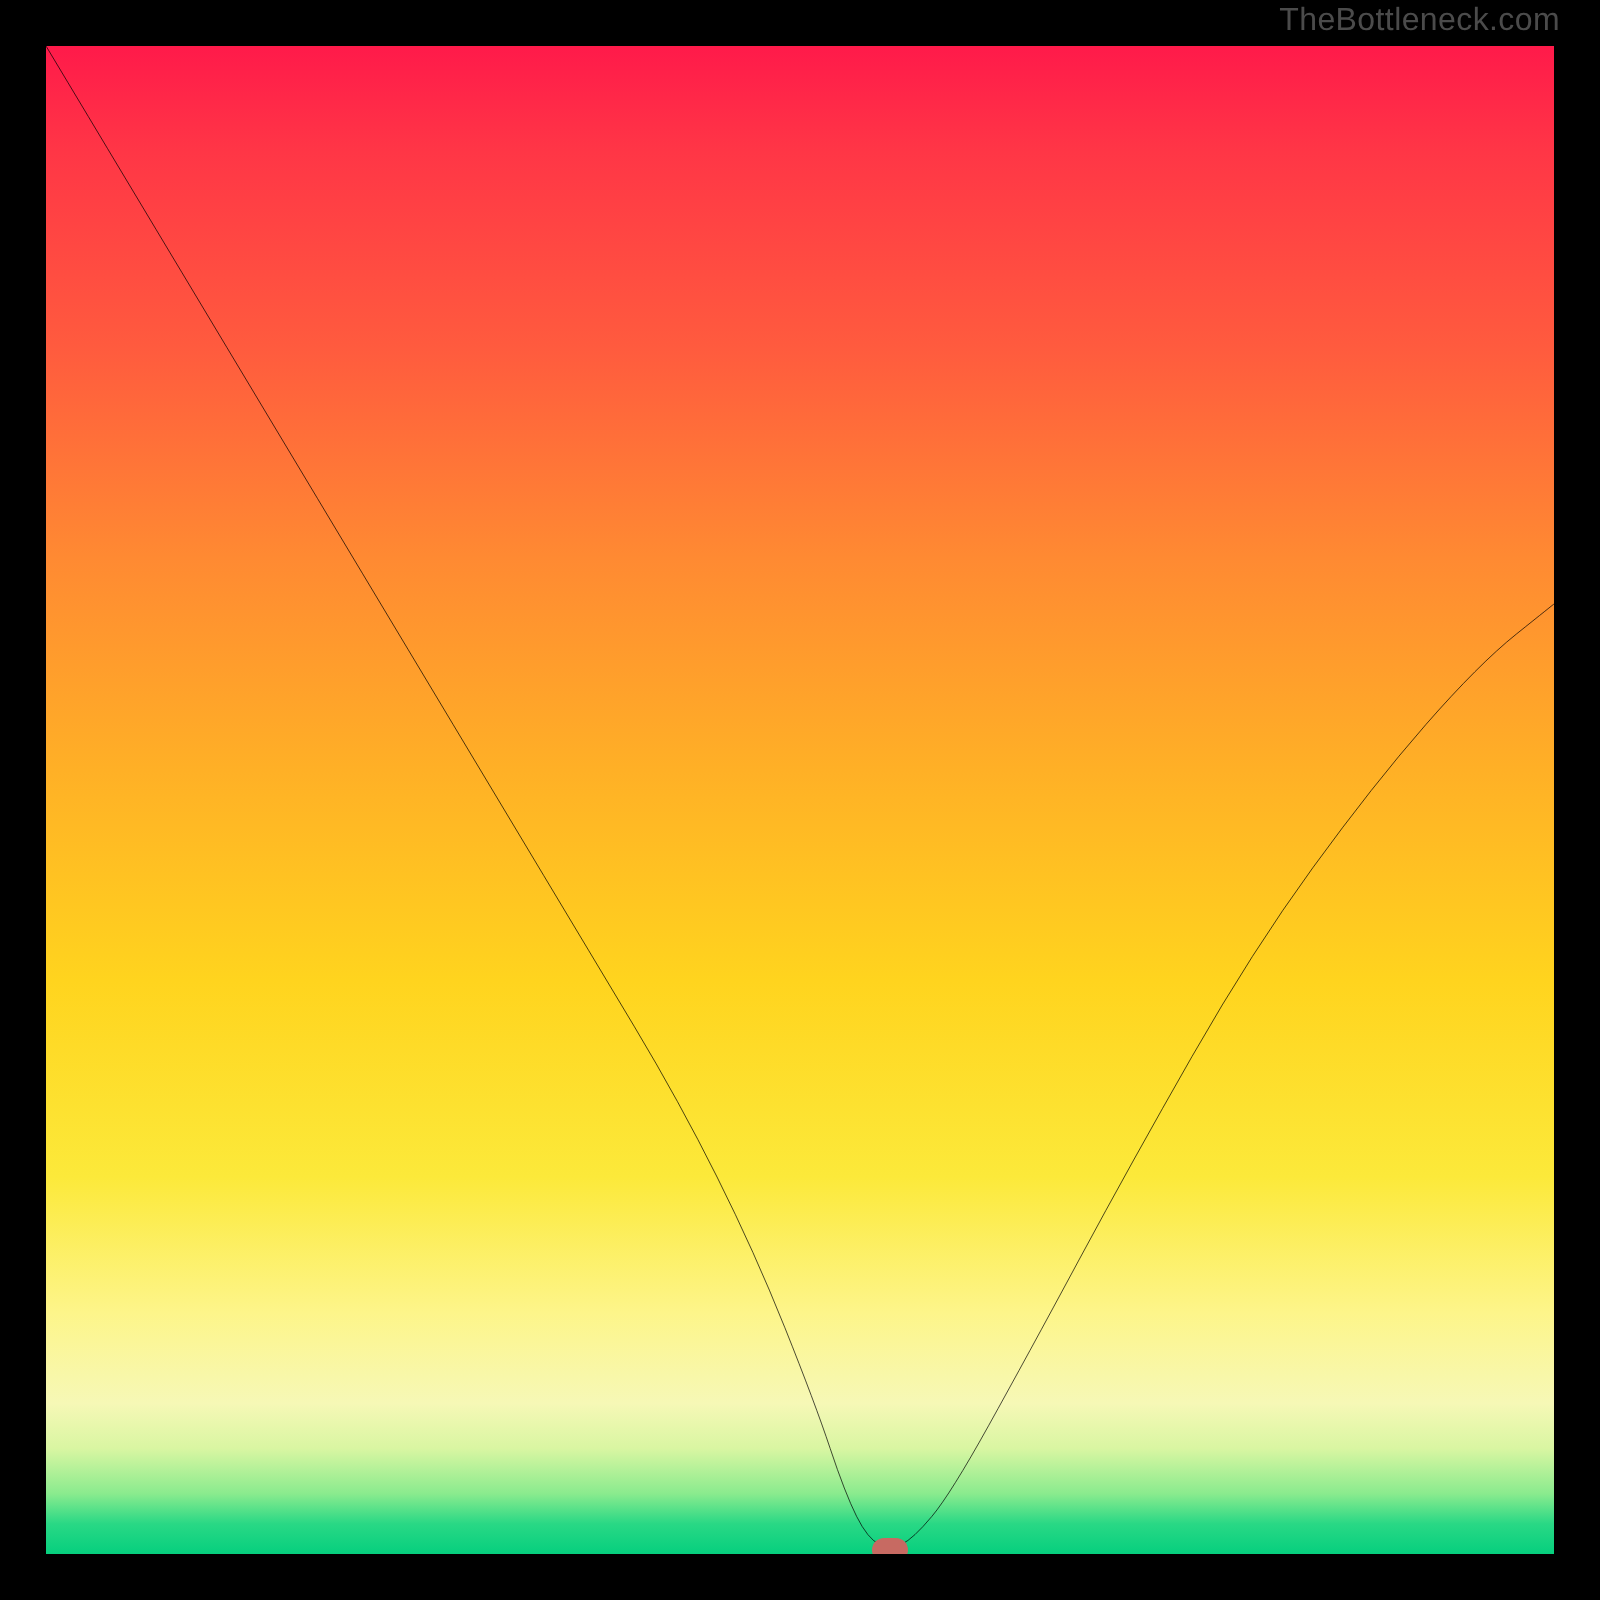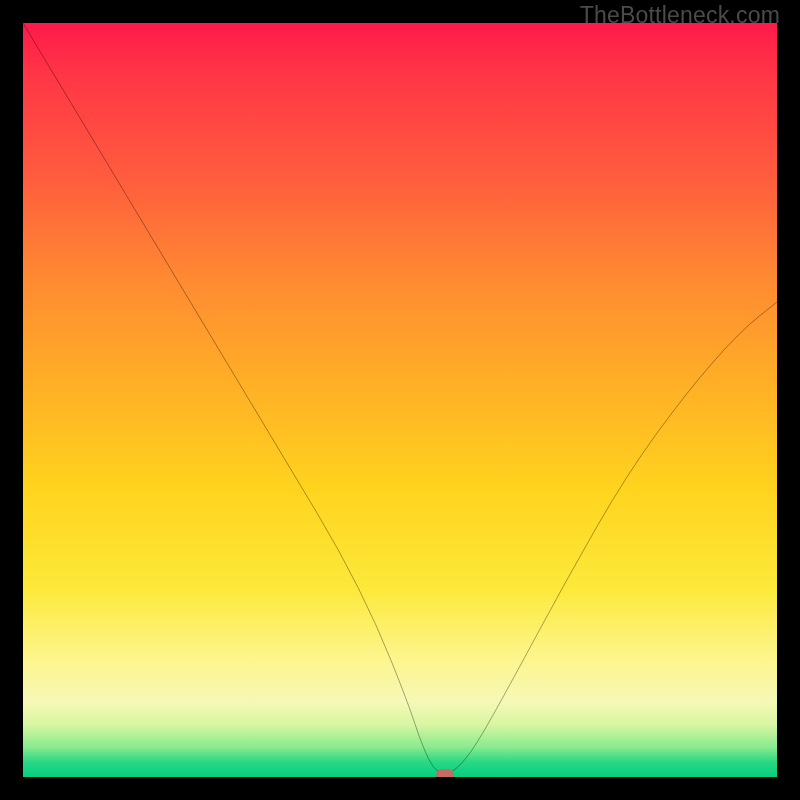--- a/index.html
+++ b/index.html
@@ -51,21 +51,21 @@
     width: 18px;
     height: 12px;
     background: #c76a62;
     border-radius: 6px;
   }
   .watermark {
     position: absolute;
     top: 2px;
     right: 20px;
     color: #4b4b4b;
-    font-size: 23px;
+    font-size: 16px;
     font-weight: 500;
     letter-spacing: 0.2px;
   }
 </style>
 </head>
 <body>
 
 <div class="watermark">TheBottleneck.com</div>
 
 <div class="frame">

